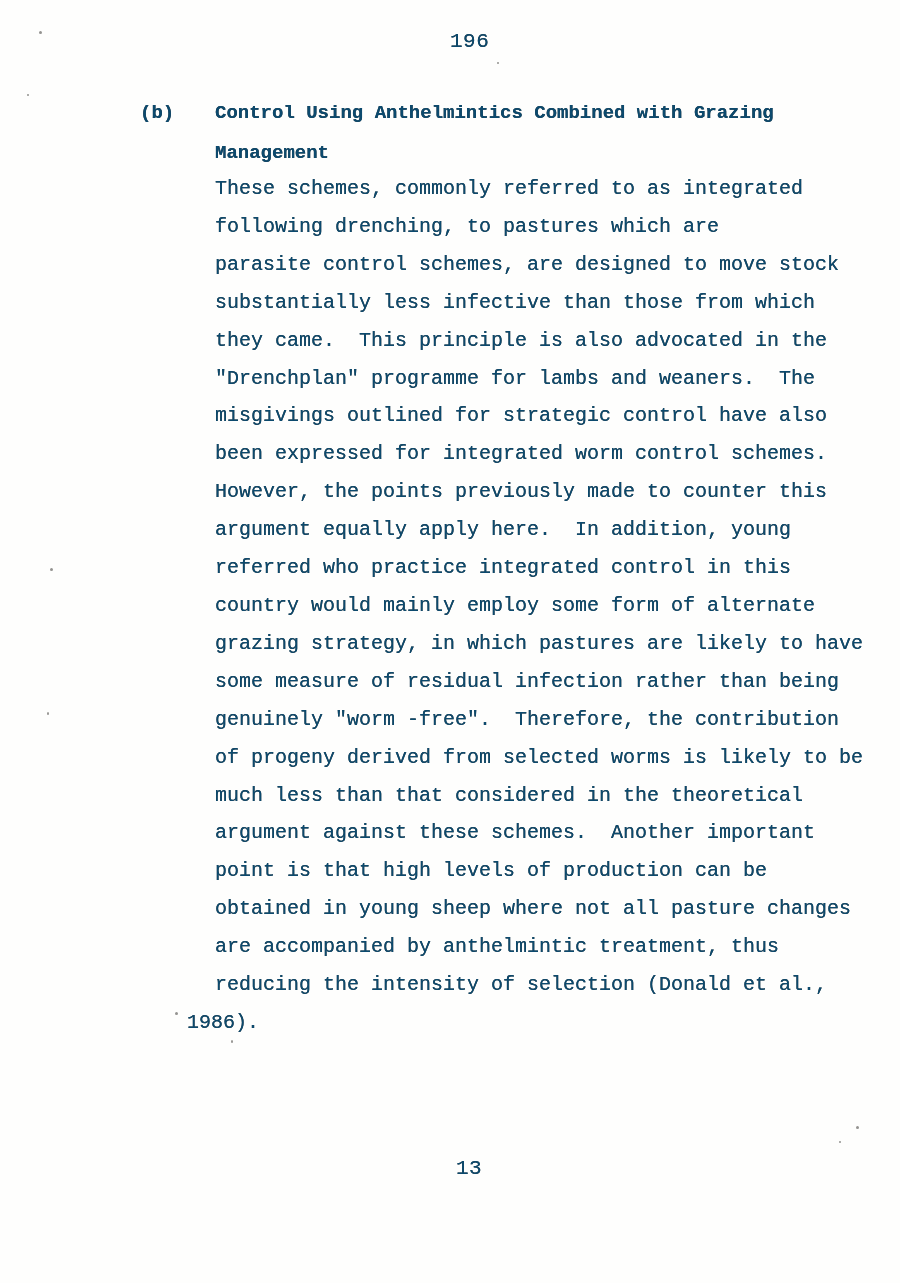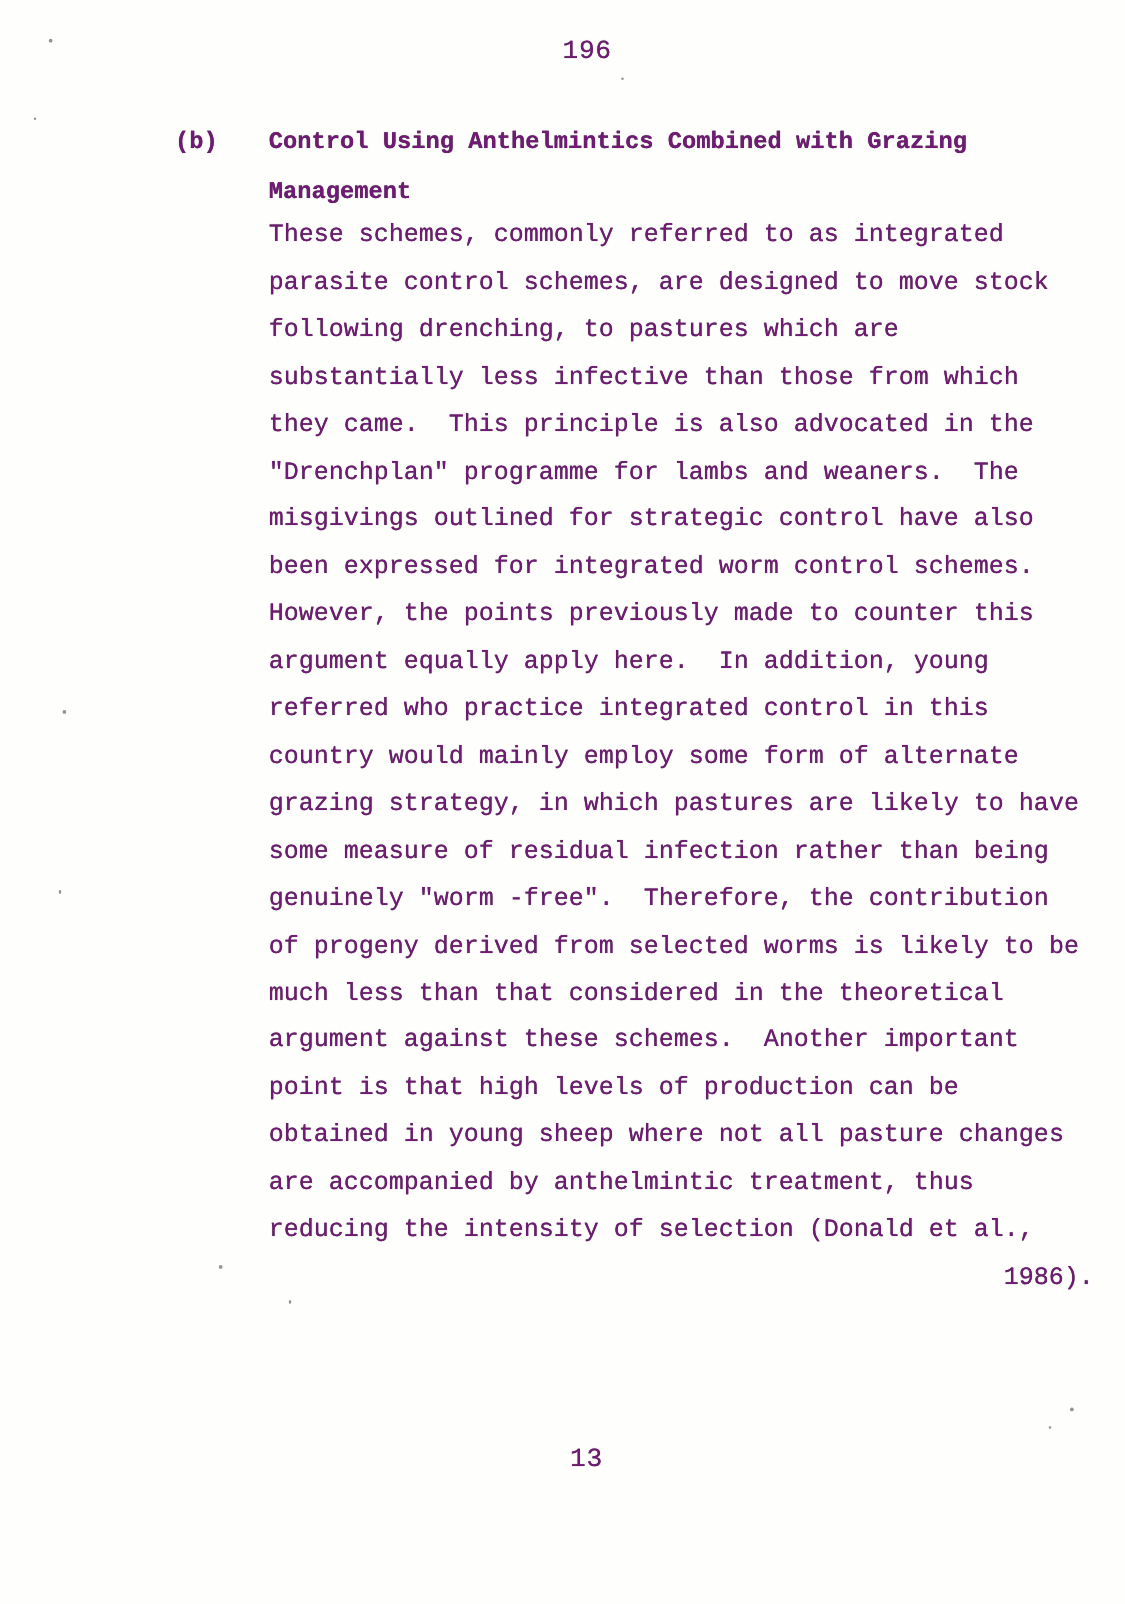--- a/index.html
+++ b/index.html
@@ -7,21 +7,21 @@
     padding: 0;
     background: #ffffff;
   }
   .page {
     position: relative;
     width: 900px;
     height: 1283px;
     background: #fefefd;
     overflow: hidden;
     font-family: "Liberation Mono", "DejaVu Sans Mono", monospace;
-    color: #701a75;
+    color: #0c4a6e;
   }
   .txt {
     text-shadow: 0 0 0.6px rgba(20,18,16,0.85);
     white-space: pre;
   }
   .header-num {
     position: absolute;
     top: 30px;
     left: 450px;
     font-size: 21px;
@@ -53,21 +53,20 @@
     width: 660px;
     font-size: 20px;
     line-height: 37.9px;
   }
   .body-para .body-line {
     white-space: pre;
     text-shadow: 0 0 0.6px rgba(20,18,16,0.85);
   }
   .body-para .body-line:last-child {
     margin-left: -28px;
-    text-align: right;
   }
   .footer-num {
     position: absolute;
     top: 1157px;
     left: 456px;
     font-size: 21px;
     letter-spacing: 0.5px;
     text-align: center;
   }
   .speck {
@@ -86,22 +85,22 @@
   <div class="section">
     <div class="section-label txt">(b)</div>
     <div class="section-heading">
       <div class="txt">Control Using Anthelmintics Combined with Grazing</div>
       <div class="txt">Management</div>
     </div>
   </div>
 
   <div class="body-para">
       <div class="body-line">These schemes, commonly referred to as integrated</div>
+      <div class="body-line">following drenching, to pastures which are</div>
       <div class="body-line">parasite control schemes, are designed to move stock</div>
-      <div class="body-line">following drenching, to pastures which are</div>
       <div class="body-line">substantially less infective than those from which</div>
       <div class="body-line">they came.  This principle is also advocated in the</div>
       <div class="body-line">"Drenchplan" programme for lambs and weaners.  The</div>
       <div class="body-line">misgivings outlined for strategic control have also</div>
       <div class="body-line">been expressed for integrated worm control schemes.</div>
       <div class="body-line">However, the points previously made to counter this</div>
       <div class="body-line">argument equally apply here.  In addition, young</div>
       <div class="body-line">referred who practice integrated control in this</div>
       <div class="body-line">country would mainly employ some form of alternate</div>
       <div class="body-line">grazing strategy, in which pastures are likely to have</div>

